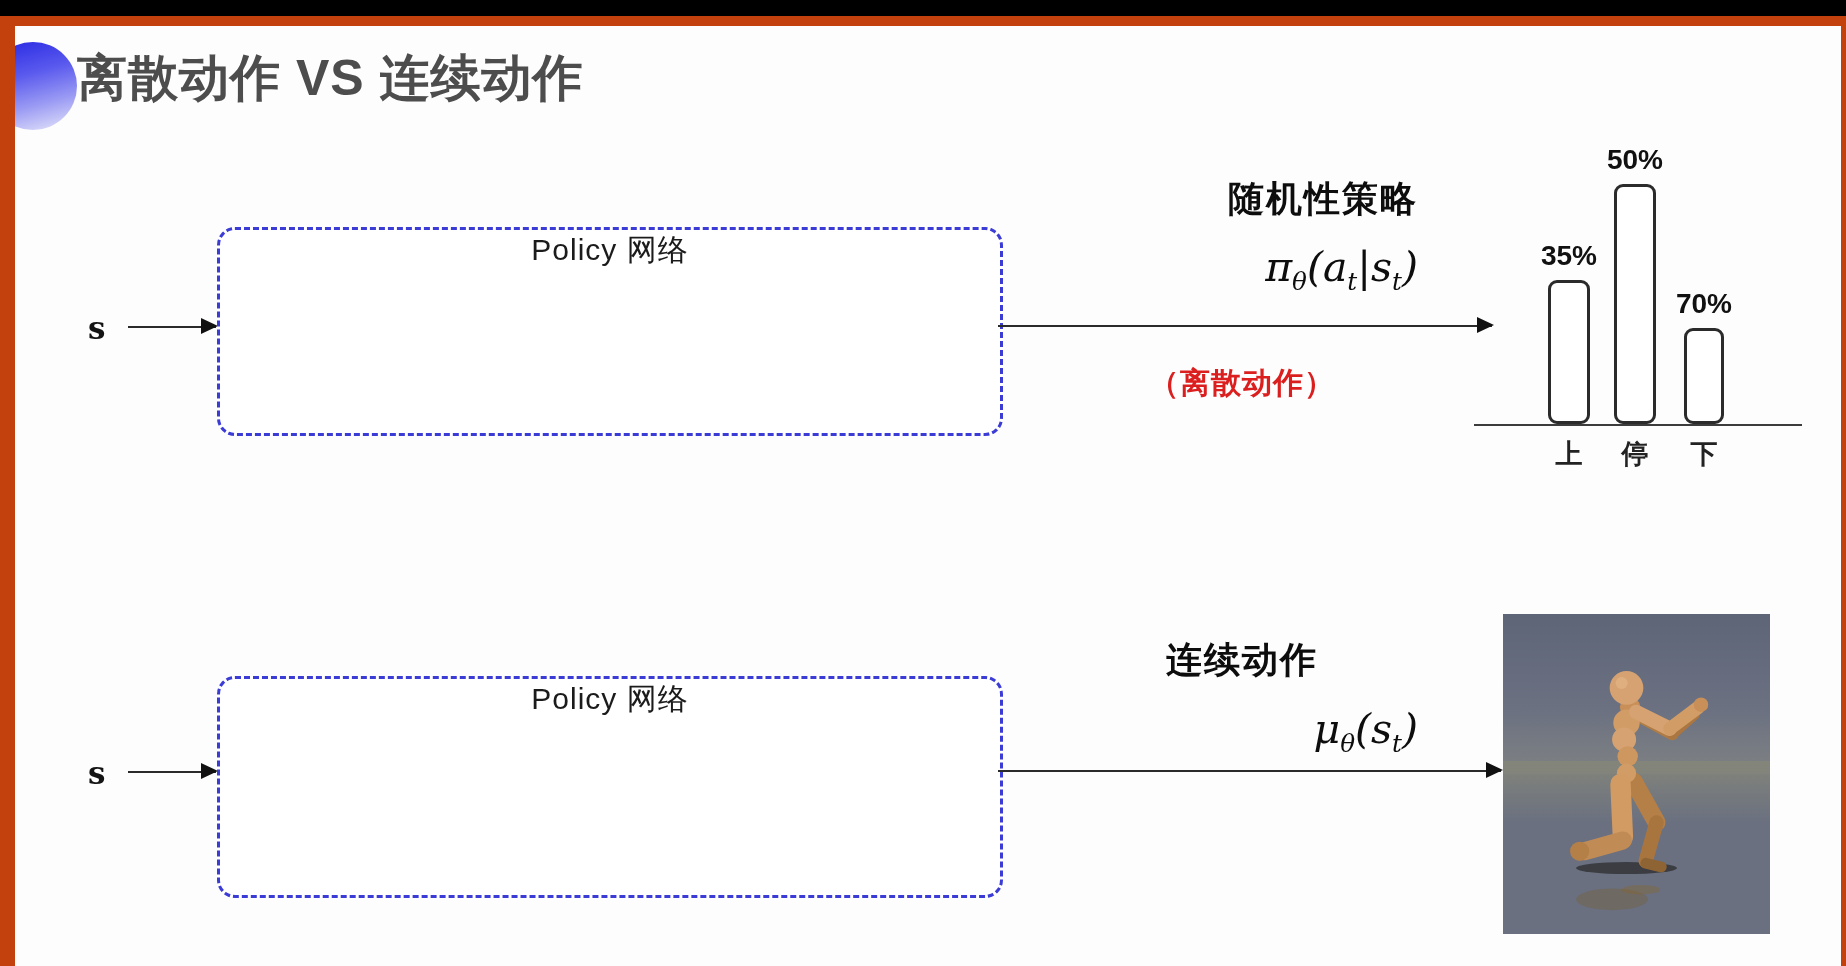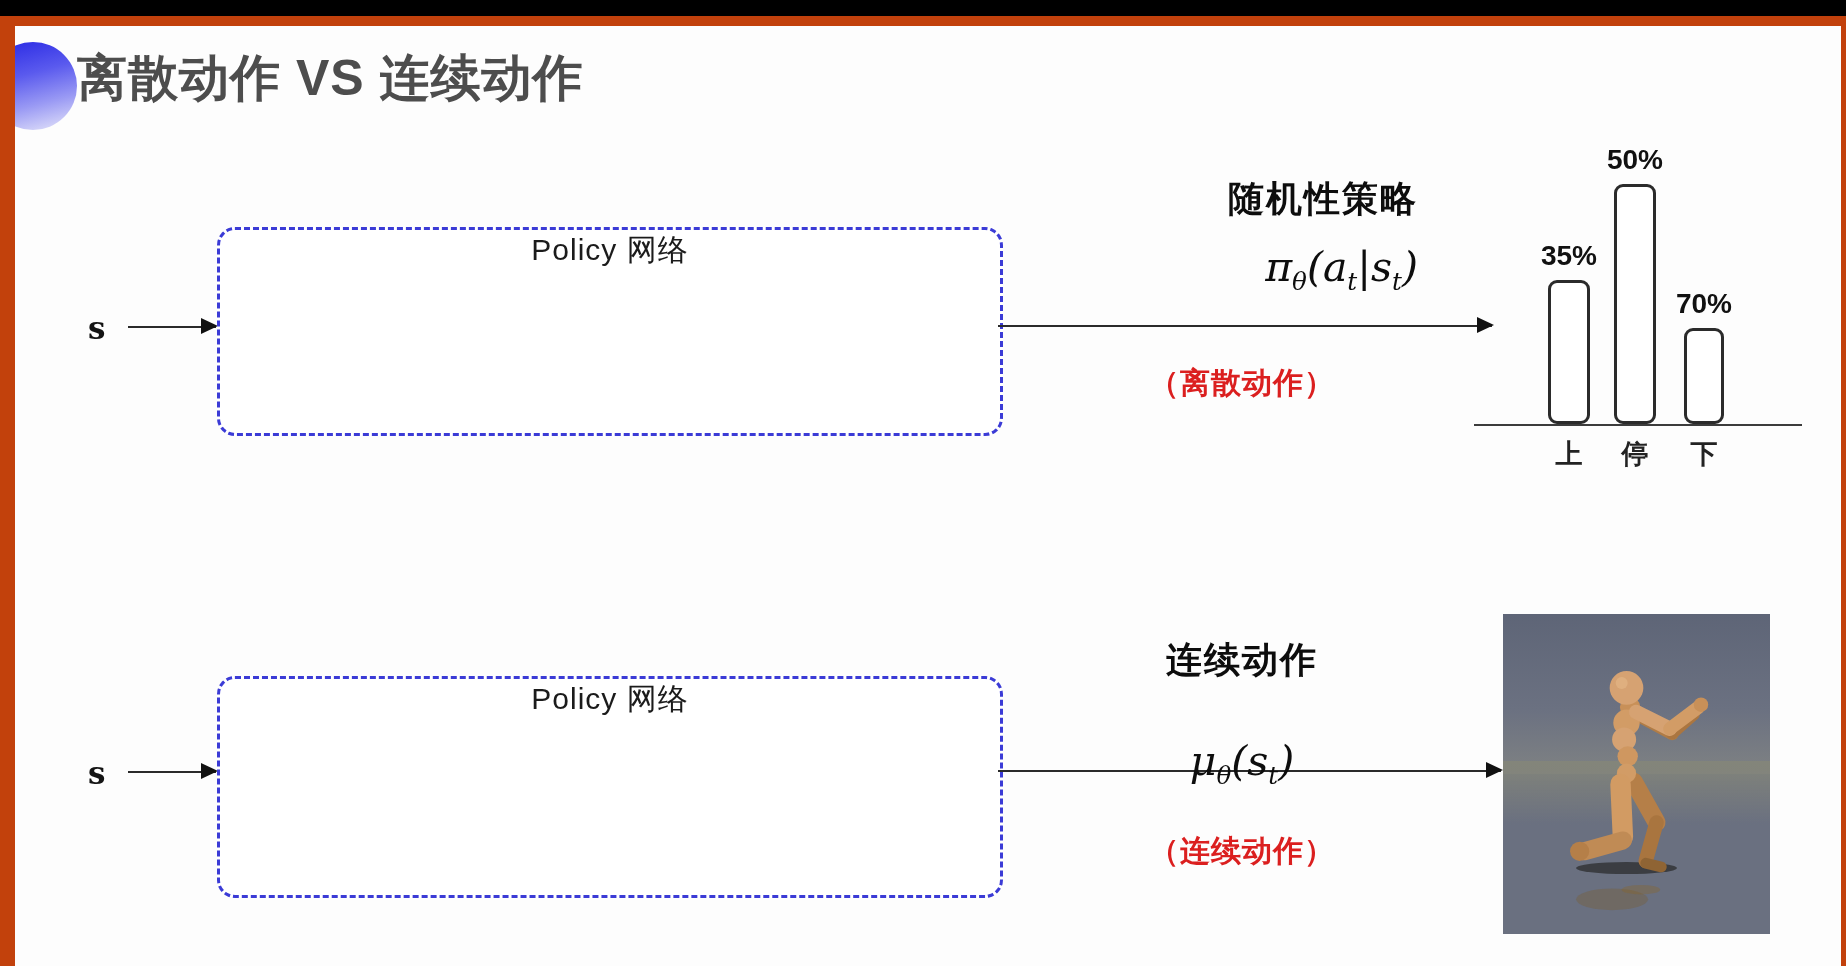--- a/index.html
+++ b/index.html
@@ -106,25 +106,24 @@
     <div class="pbox" style="left:202px;top:650px;width:780px;height:216px;">
       <span class="plabel">Policy 网络</span>
     </div>
 
     <div class="arrow" style="left:983px;top:744px;width:503px;">
         <span class="head"></span>
       </div>
 
     <div class="mid policy-name" style="top:612px;">连续动作</div>
 
-    <div class="mid formula" style="top:708px;">
+    <div class="mid formula" style="top:676px;text-align:right;">
       <span>μ</span><sub>θ</sub><span>(</span><span>s</span><sub>t</sub><span>)</span>
     </div>
 
-    <div class="mid note" style="top:805px;">（连续动作）</div>
 
     <div class="sim">
       <div class="sky"></div>
       <div class="floor-wrap">
         <div class="floor"></div>
       </div>
       <div class="haze"></div>
       <svg class="bot" viewBox="0 0 160 220">
 
         <ellipse cx="72" cy="178" rx="42" ry="5" fill="#14140e" opacity="0.55"></ellipse>

